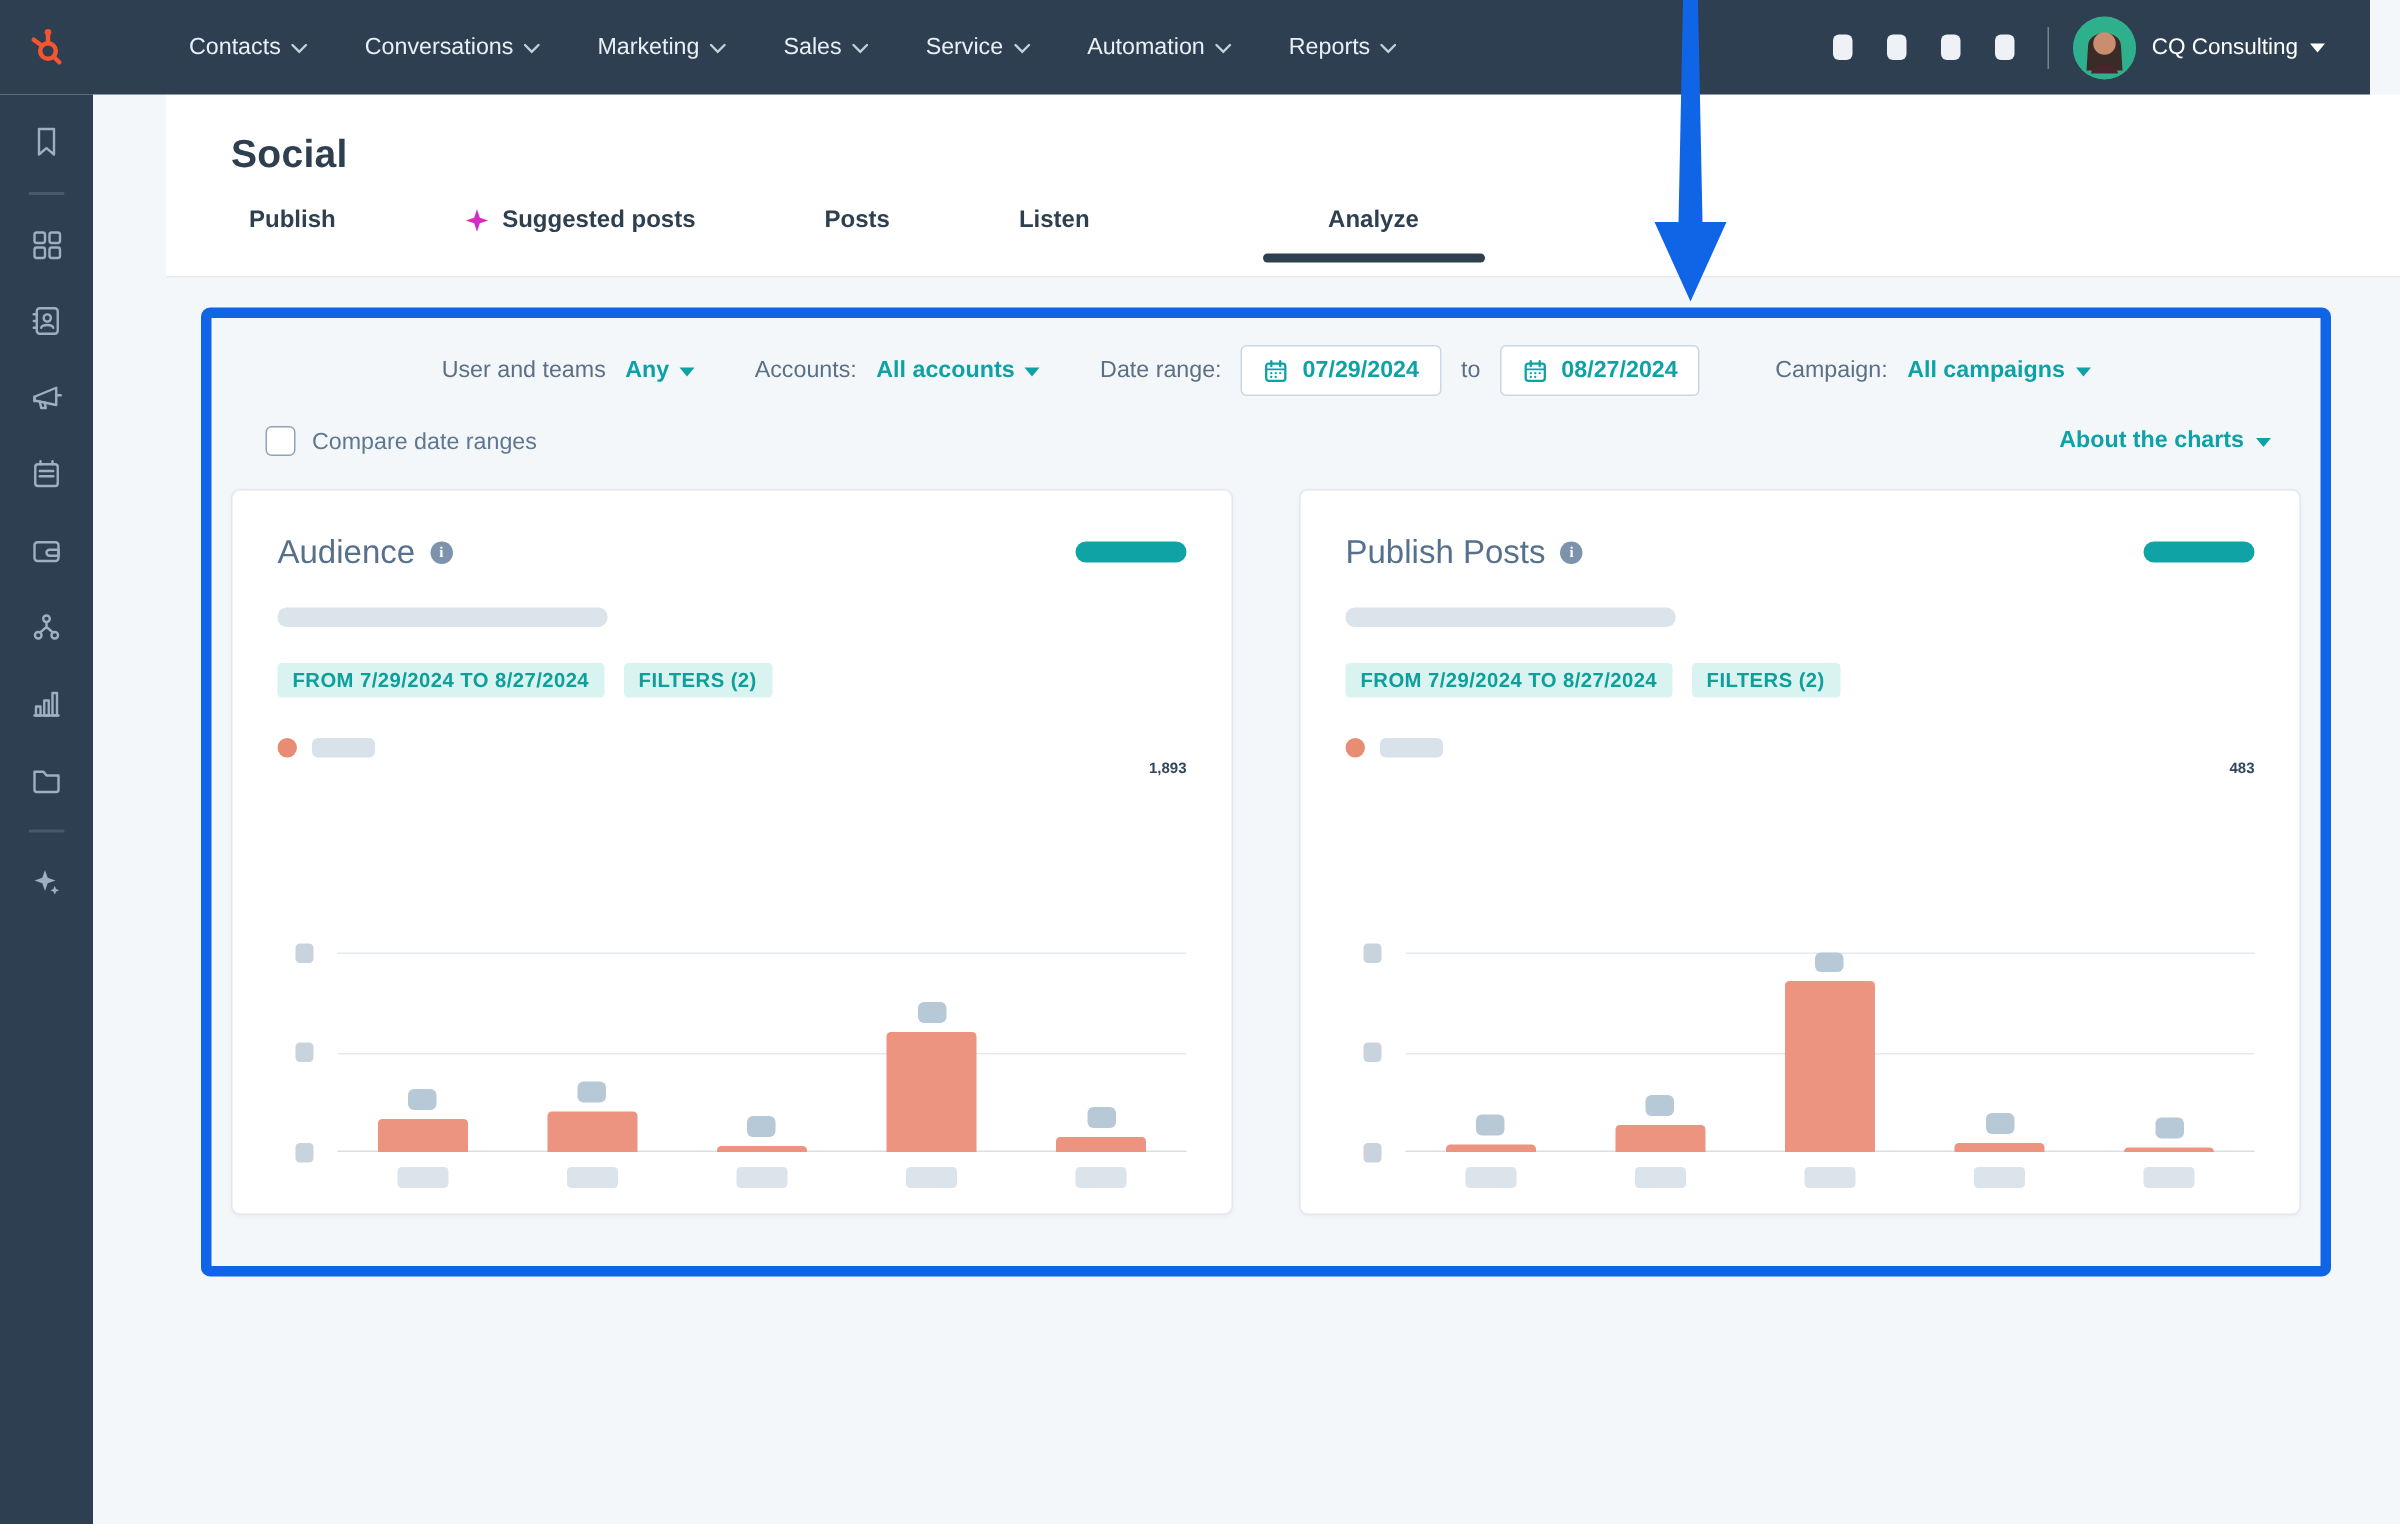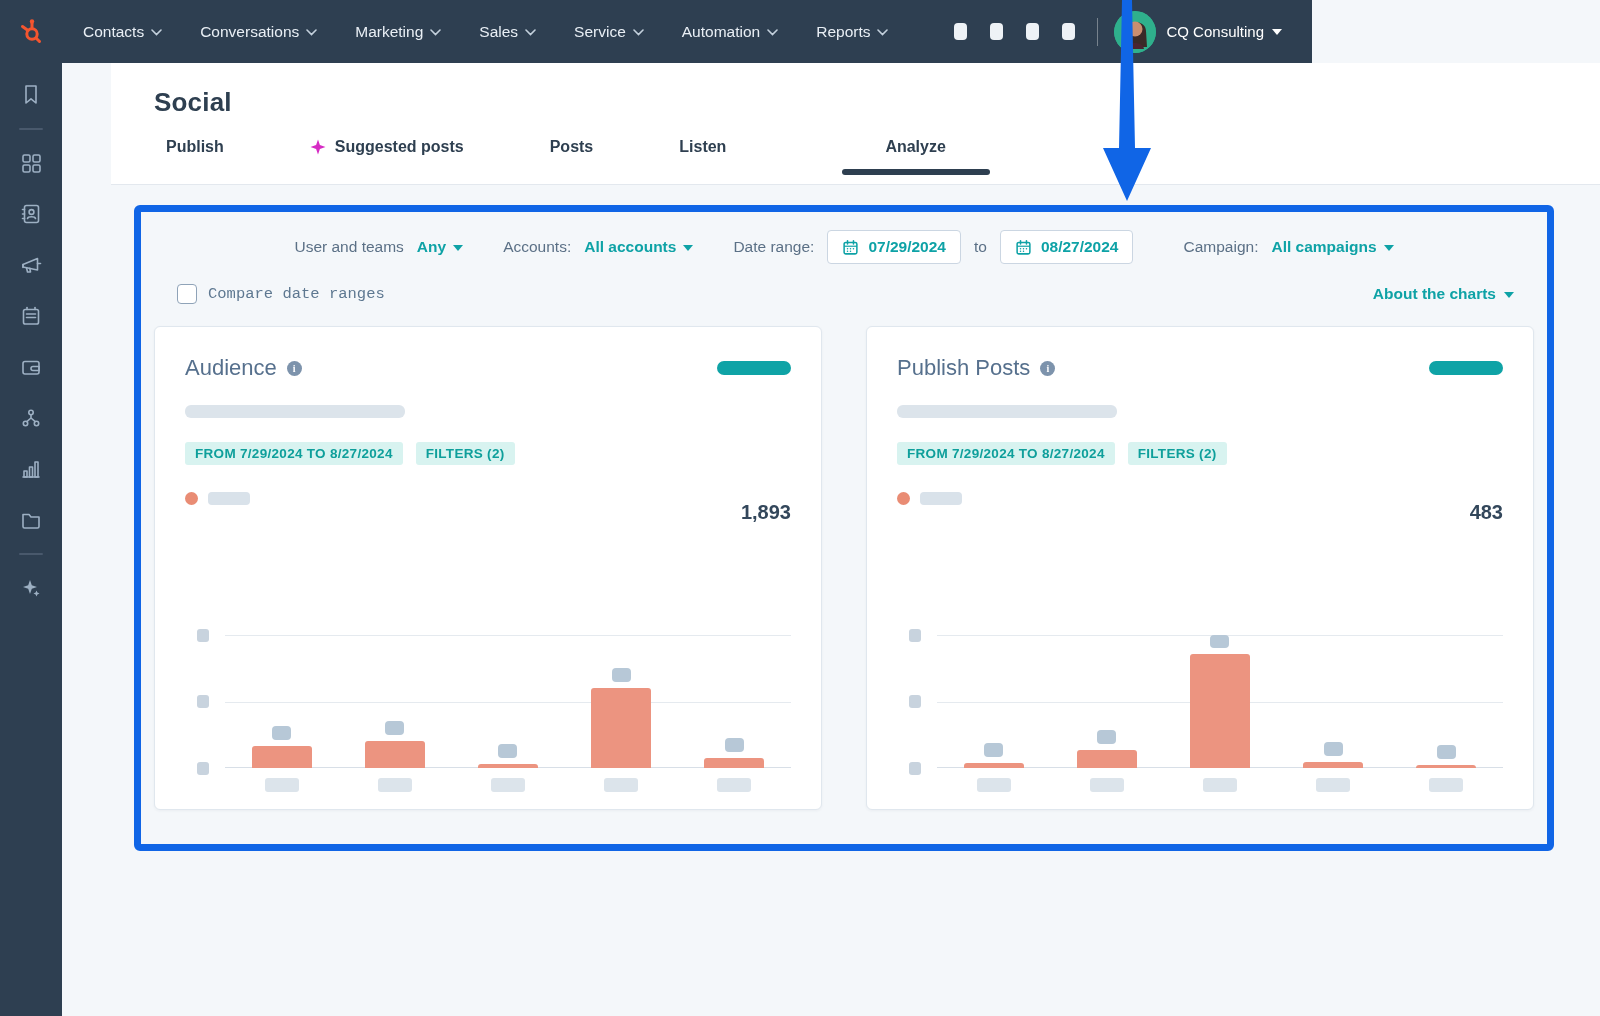--- a/index.html
+++ b/index.html
@@ -1,21 +1,21 @@
 <!DOCTYPE html>
 <html><head>
 <meta charset="utf-8">
 <style>
   * { margin:0; padding:0; box-sizing:border-box; }
   html,body { width:1600px; height:1016px; font-family:"Liberation Sans", sans-serif; }
   #page { position:relative; width:1600px; height:1016px; background:#F4F7FA; overflow:hidden; }
 
   
-  .topnav { position:absolute; left:0; top:0; width:1312px; height:63px; background:#2E3F51;
-            display:flex; align-items:center; z-index:5; }
+  .topnav { position:absolute; left:0; top:0; width:1580px; height:63px; background:#2E3F51;
+            display:flex; align-items:center; z-index:5;gap:43px; }
   .logo-box { width:62px; display:flex; justify-content:center; align-items:center; cursor:pointer; }
   .nav-menu { display:flex; align-items:center; margin-left:6px; }
   .nav-item { display:flex; align-items:center; gap:7px; color:#E9EFF5; font-size:15.5px; font-weight:500;
               padding:10px 15px; margin-right:8px; cursor:pointer; white-space:nowrap; }
   .nav-item svg { margin-top:2px; }
   .nav-right { margin-left:auto; display:flex; align-items:center; padding-right:30px; }
   .nav-sq { width:13px; height:17px; border-radius:4px; background:#EEF2F6; margin-left:23px; cursor:pointer; }
   .nav-divider { width:1px; height:28px; background:rgba(255,255,255,0.35); margin:0 16px 0 22px; }
   .avatar { width:42px; height:42px; border-radius:50%; background:#2FB08C; overflow:hidden; position:relative; cursor:pointer; flex:none; }
   .account { display:flex; align-items:center; gap:8px; margin-left:10px; color:#FFFFFF; font-size:15px; cursor:pointer; }
@@ -46,21 +46,21 @@
   
   .content { padding:20px 0 0 23px; }
   .panel { width:1420px; border:7px solid #1065E6; border-radius:6px; background:#F4F7FA; padding:12px 13px 34px 13px; }
   .filter-row { display:flex; align-items:center; justify-content:center; gap:13px; font-size:15.5px; margin-top:6px; }
   .f-label { color:#5B7086; }
   .f-value { color:#0EA2A6; font-weight:700; display:flex; align-items:center; gap:7px; cursor:pointer; }
   .caret-down-teal { width:0; height:0; border-left:5px solid transparent; border-right:5px solid transparent; border-top:6px solid #0EA2A6; margin-top:2px; }
   .date-box { display:flex; align-items:center; gap:9px; background:#FFFFFF; border:1px solid #CBD6E2; border-radius:4px;
               padding:7px 14px; color:#0EA2A6; font-weight:700; font-size:15.5px; cursor:pointer; }
   .compare-row { display:flex; align-items:center; justify-content:space-between; margin-top:20px; padding:0 20px 0 23px; }
-  .checkbox-wrap { display:flex; align-items:center; gap:11px; cursor:pointer;font-family:Liberation Mono, monospace; }
+  .checkbox-wrap { display:flex; align-items:flex-end; gap:11px; cursor:pointer; }
   .checkbox { width:20px; height:20px; background:#FFFFFF; border:1.6px solid #8FA3B8; border-radius:4px; cursor:pointer; }
   .compare-label { font-size:15.5px; color:#5E7891; }
   .about-charts { font-size:15.5px; font-weight:700; color:#0EA2A6; display:flex; align-items:center; gap:8px; cursor:pointer; }
 
   
   .cards-row { display:flex; gap:44px; margin-top:22px; }
   .card { flex:1; background:#FFFFFF; border:1px solid #E0E7EE; border-radius:6px; box-shadow:0 1px 3px rgba(45,62,80,0.05);
           padding:26px 30px 17px 30px; min-height:481px; }
   .card-head { display:flex; align-items:center; justify-content:space-between; height:30px; }
   .card-title-wrap { display:flex; align-items:center; gap:10px; }
@@ -68,21 +68,21 @@
   .info-icon { width:15px; height:15px; border-radius:50%; background:#7D93AC; color:#FFFFFF; font-size:10px; font-weight:700;
                line-height:15px; text-align:center; cursor:pointer; font-family:"Liberation Serif",serif; }
   .pill { width:74px; height:14px; border-radius:7px; background:#0FA3A6; }
   .skel-title { width:220px; height:13px; border-radius:6px; background:#DCE4EB; margin-top:22px; }
   .badges { display:flex; gap:13px; margin-top:24px; }
   .badge { background:#D8F3F0; color:#0E9F9B; font-size:13.5px; font-weight:700; letter-spacing:0.3px;
            padding:4px 10px; border-radius:3px; white-space:nowrap; }
   .legend-row { display:flex; align-items:center; margin-top:26px; height:15px; }
   .legend-dot { width:13px; height:13px; border-radius:50%; background:#E98C74; }
   .legend-skel { width:42px; height:13px; border-radius:4px; background:#D9E2EA; margin-left:10px; }
-  .legend-total { margin-left:auto; font-size:20px; font-weight:700; color:#33475B;margin-top:28px; }
+  .legend-total { margin-left:auto; font-size:10px; font-weight:700; color:#33475B;margin-top:28px; }
 
   .chart { margin-top:129px; margin-left:28px; position:relative; }
   .plot { position:relative; height:133px; }
   .gridline { position:absolute; left:12px; right:0; height:1px; background:#E5EAEF; }
   .gridline.g0 { top:0; } .gridline.g1 { top:50%; } .gridline.g2 { bottom:0; background:#D8DFE7; }
   .ytick { position:absolute; left:-16px; width:12px; height:13px; border-radius:3px; background:#C8D3DE; }
   .ytick.t0 { top:-6px; } .ytick.t1 { top:calc(50% - 7px); } .ytick.t2 { bottom:-7px; }
   .bars { position:absolute; left:12px; right:0; top:0; bottom:0; display:flex; justify-content:space-around; align-items:flex-end; }
   .bar-slot { width:92px; display:flex; flex-direction:column; align-items:center; justify-content:flex-end; height:100%; }
   .dlabel { width:19px; height:14px; border-radius:4px; background:#B7C8D7; margin-bottom:6px; }

